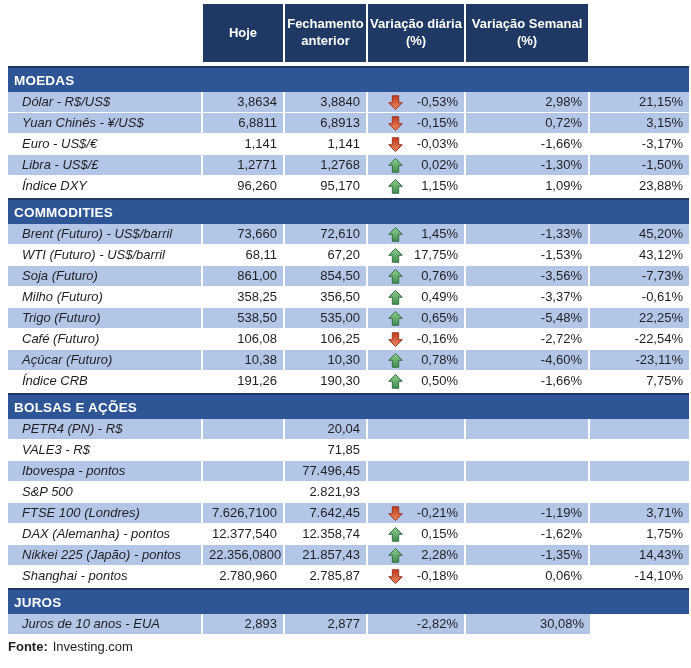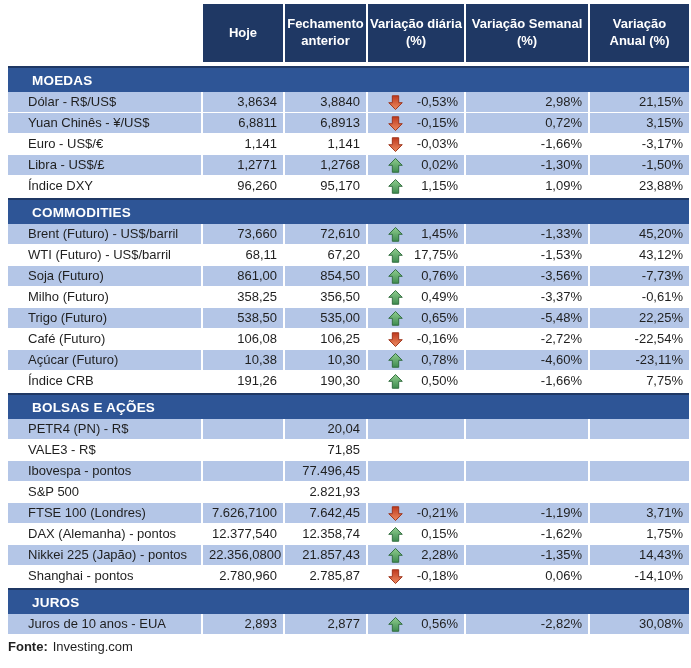--- a/index.html
+++ b/index.html
@@ -41,41 +41,41 @@
   .section-bar {
     height: 24px;
     background: var(--section-bg, #2E5596);
     border-top: 2px solid var(--header-bg, #1F3864);
     color: #fff;
     font-weight: bold;
     font-size: 13.5px;
     letter-spacing: 0.2px;
     display: flex;
     align-items: center;
-    padding-left: 24px;
+    padding-left: 6px;
     box-sizing: content-box;
     margin-top: 1px;
   }
   .section-bar.first { margin-top: 4px; }
   
   .row { height: 21px; }
   .row .c {
     box-sizing: border-box;
     border-right: 2px solid #fff;
     border-bottom: 1px solid #fff;
     font-size: 13px;
     line-height: 20px;
     white-space: nowrap;
     overflow: hidden;
     padding: 0 6px;
     background: var(--row-bg, #fff);
   }
   .row.alt .c { background: var(--row-alt-bg, #B4C6E7); }
   .row .c.lastc { border-right: none; }
-  .c.labelc { padding-left: 20px; }
+  .c.labelc { padding-left: 14px; font-style: italic; }
   .c.numc { text-align: right; }
   .c.diariac {
     display: flex;
     justify-content: space-between;
     align-items: center;
     padding-left: 20px;
   }
   .c.diariac .arr { display: flex; align-items: center; width: 16px; }
   .c.diariac .val { text-align: right; }
   
@@ -117,24 +117,20 @@
       <div>anterior</div>
     </div>
     <div class="hcell">
       <div>Variação diária</div>
       <div>(%)</div>
     </div>
     <div class="hcell">
       <div>Variação Semanal</div>
       <div>(%)</div>
     </div>
-    <div class="hcell last">
-      <div>Variação</div>
-      <div>Anual (%)</div>
-    </div>
   </div>
 
   <div id="table-body">
       <div class="section-bar first">MOEDAS</div>
       <div class="grid row alt">
         <div class="c labelc">Dólar - R$/US$</div>
         <div class="c numc">3,8634</div>
         <div class="c numc">3,8840</div>
         <div class="c diariac">
           <div class="arr">
@@ -431,28 +427,20 @@
           <div class="val">-0,18%</div>
         </div>
         <div class="c numc">0,06%</div>
         <div class="c numc lastc">-14,10%</div>
       </div>
       <div class="section-bar">JUROS</div>
       <div class="grid row alt">
         <div class="c labelc">Juros de 10 anos - EUA</div>
         <div class="c numc">2,893</div>
         <div class="c numc">2,877</div>
-        <div class="c diariac">
-          <div class="arr">
-            <svg width="15" height="15" viewBox="0 0 16 16">
-              <polygon points="8,0.5 15.2,7.8 11.4,7.8 11.4,15.2 4.6,15.2 4.6,7.8 0.8,7.8" fill="url(#gup)" stroke="#2E6B3C" stroke-width="1" stroke-linejoin="round"></polygon>
-            </svg>
-          </div>
-          <div class="val">0,56%</div>
-        </div>
         <div class="c numc">-2,82%</div>
         <div class="c numc lastc">30,08%</div>
       </div>
     </div>
 
   <div class="fonte">
     <span class="b">Fonte:</span>
     <span>Investing.com</span>
   </div>
 

